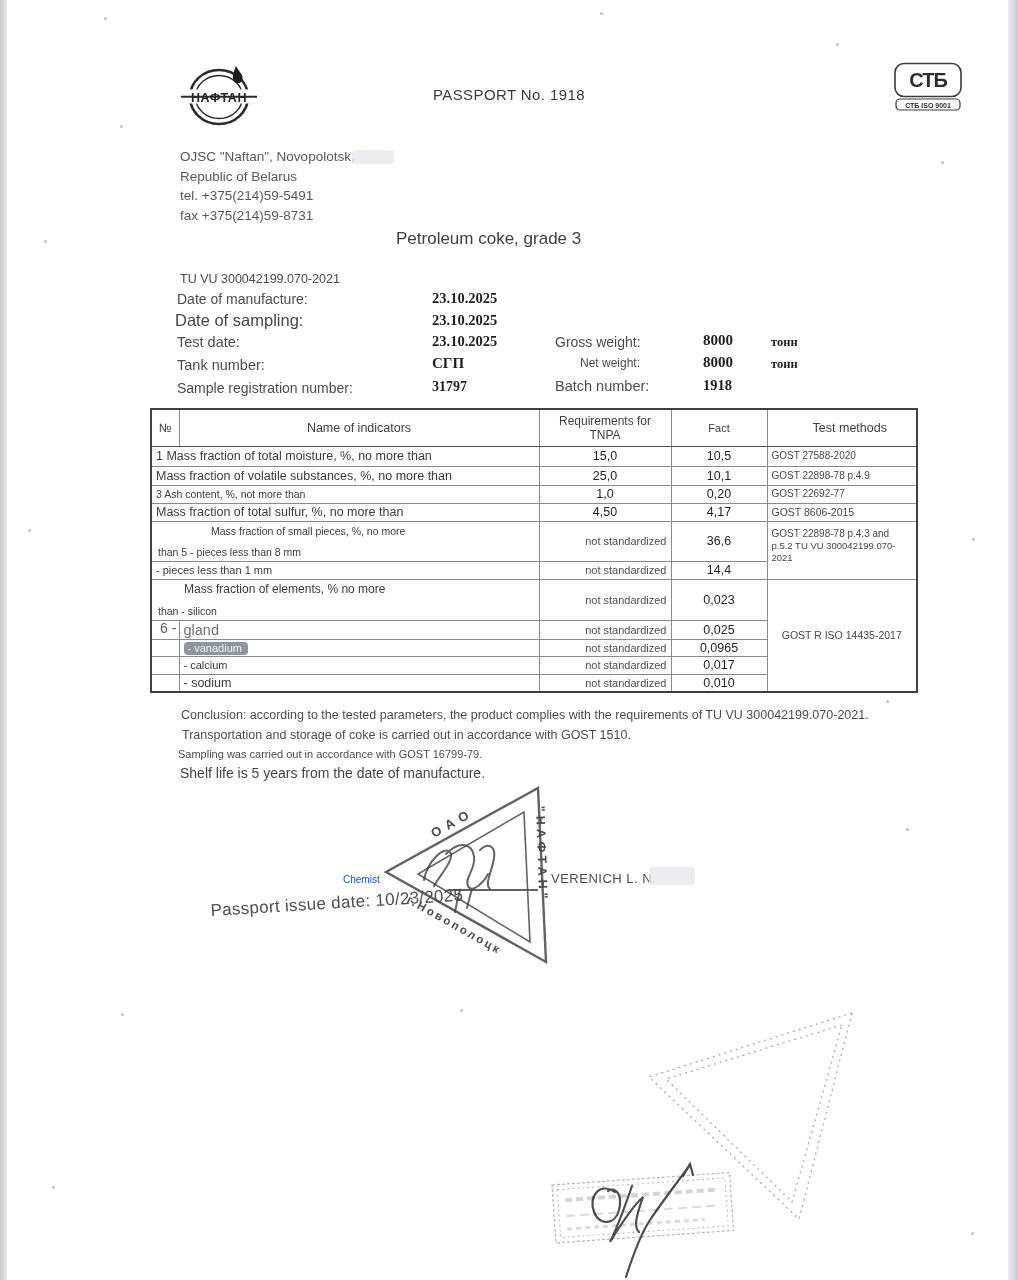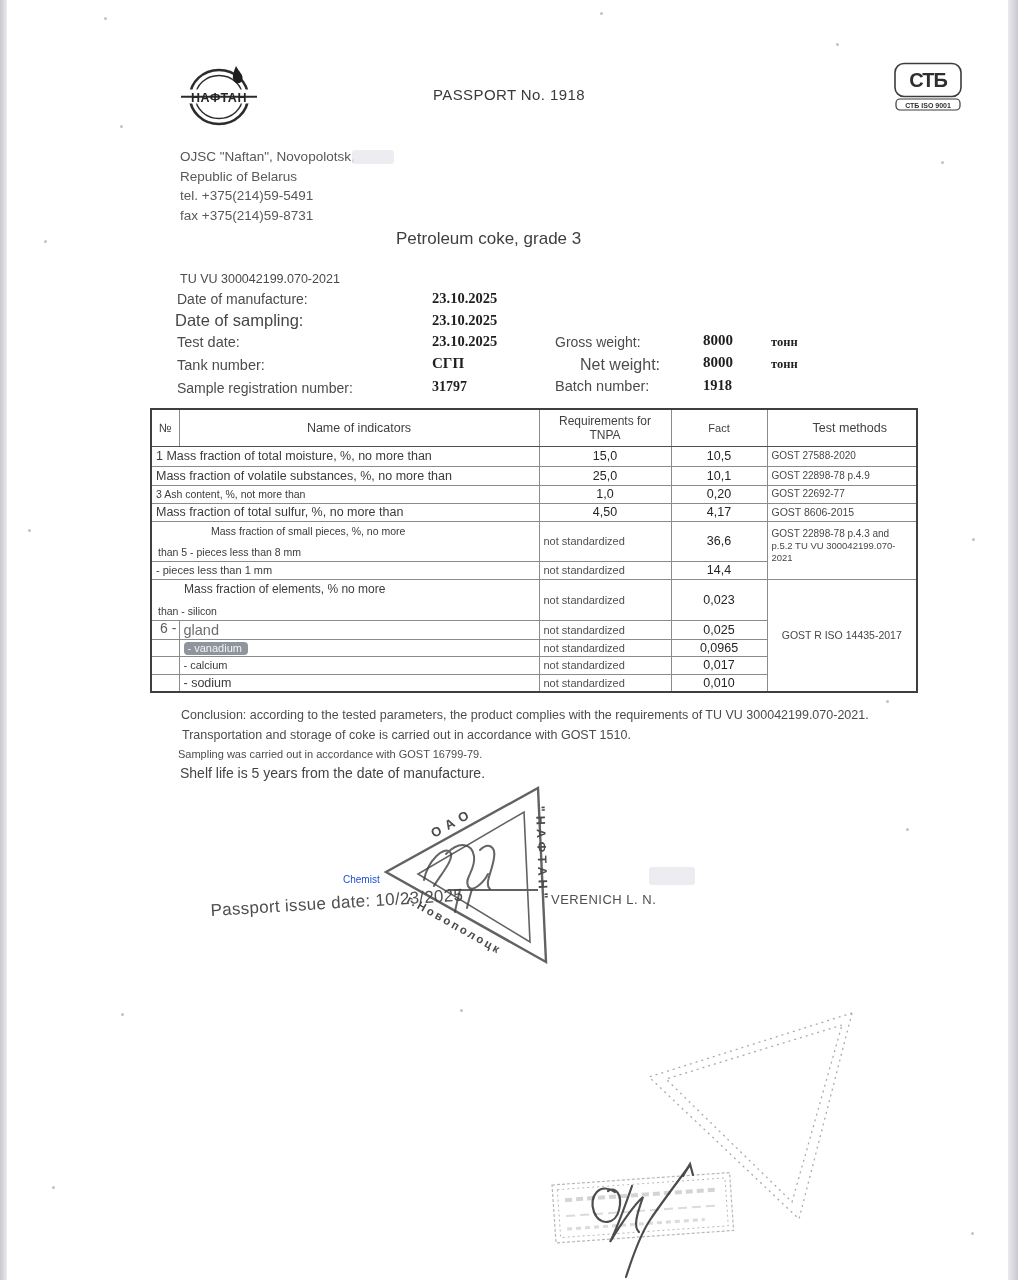--- a/index.html
+++ b/index.html
@@ -27,35 +27,35 @@
 
   
   #spec-table{position:absolute;left:150px;top:408px;width:766px;border-collapse:collapse;
     table-layout:fixed;border:2px solid #3f3f3f;}
   #spec-table td,#spec-table th{border:1px solid #8b8b8b;padding:1px 4px;vertical-align:middle;
     font-weight:normal;overflow:hidden;}
   #spec-table th{border-bottom:1.5px solid #4f4f4f;color:#3f3f3f;}
   .c-num{width:28px;} .c-name{width:360px;} .c-req{width:132px;} .c-fact{width:96px;} .c-met{width:150px;}
   .cell-center{text-align:center;}
   .req-val,.fact-val{font-weight:bold;font-size:12.5px;color:#252525;text-align:center;}
-  .not-std{font-size:11px;color:#4f4f4f;text-align:left;font-weight:normal;}
+  .not-std{font-size:11px;color:#4f4f4f;text-align:right;font-weight:normal;}
   .met{font-size:10px;color:#474747;line-height:12px;}
   .name-cell{font-size:12.5px;color:#3b3b3b;}
   .fs-xs{font-size:10.5px;} .fs-s{font-size:11px;} .fs-m{font-size:12px;}
   .ind-55{padding-left:55px;display:block;} .ind-28{padding-left:28px;display:block;}
   .ind-2{padding-left:2px;display:block;} .ind-8{padding-left:8px;}
   .line-gap{margin-top:9px;}
   .num-cell{border-right:1px dotted #999 !important;}
   .gland{font-size:14.5px;color:#6e6e6e;}
   .pill{background:#8e959c;color:#f3f4f6;border-radius:4px;padding:0 6px 1px 4px;font-size:11px;}
   .prefix-6{left:160px;top:620px;font-size:14px;color:#5c5c5c;z-index:3;}
 
   .concl{position:absolute;color:#4c4c4c;}
   .chemist{left:343px;top:874px;font-size:10px;color:#1d4ed8;}
-  .verenich{left:551px;top:871px;font-size:13px;color:#4f4f4f;letter-spacing:.5px;margin-top:21px;}
+  .verenich{left:551px;top:871px;font-size:13px;color:#4f4f4f;letter-spacing:.5px;}
   .issue-date{left:210px;top:901px;font-size:17px;color:#4f4f4f;
     transform:rotate(-3.5deg);transform-origin:left top;letter-spacing:.3px;}
 
   svg text{font-family:"Liberation Sans", sans-serif;}
   .stamp-svg{position:absolute;z-index:4;}
 </style>
 </head>
 <body>
 
 <div class="edge-left"></div>
@@ -102,21 +102,21 @@
 <div class="lbl" style="left:177px;top:357px;font-size:14.5px;">Tank number:</div>
 <div class="val" style="left:432px;top:355px;font-size:15px;">СГП</div>
 
 <div class="lbl" style="left:177px;top:380px;font-size:14px;">Sample registration number:</div>
 <div class="val" style="left:432px;top:379px;font-size:14px;">31797</div>
 
 <div class="lbl" style="left:555px;top:334px;font-size:14px;">Gross weight:</div>
 <div class="val" style="left:703px;top:332px;font-size:15px;">8000</div>
 <div class="val" style="left:771px;top:335px;font-size:12.5px;">тонн</div>
 
-<div class="lbl" style="left:580px;top:356px;font-size:16px;">Net weight:</div>
+<div class="lbl" style="left:580px;top:356px;font-size:12px;">Net weight:</div>
 <div class="val" style="left:703px;top:354px;font-size:15px;">8000</div>
 <div class="val" style="left:771px;top:357px;font-size:12.5px;">тонн</div>
 
 <div class="lbl" style="left:555px;top:378px;font-size:14.5px;">Batch number:</div>
 <div class="val" style="left:703px;top:377px;font-size:14.5px;">1918</div>
 
 <table id="spec-table">
   <colgroup>
       <col class="c-num">
       <col class="c-name">

